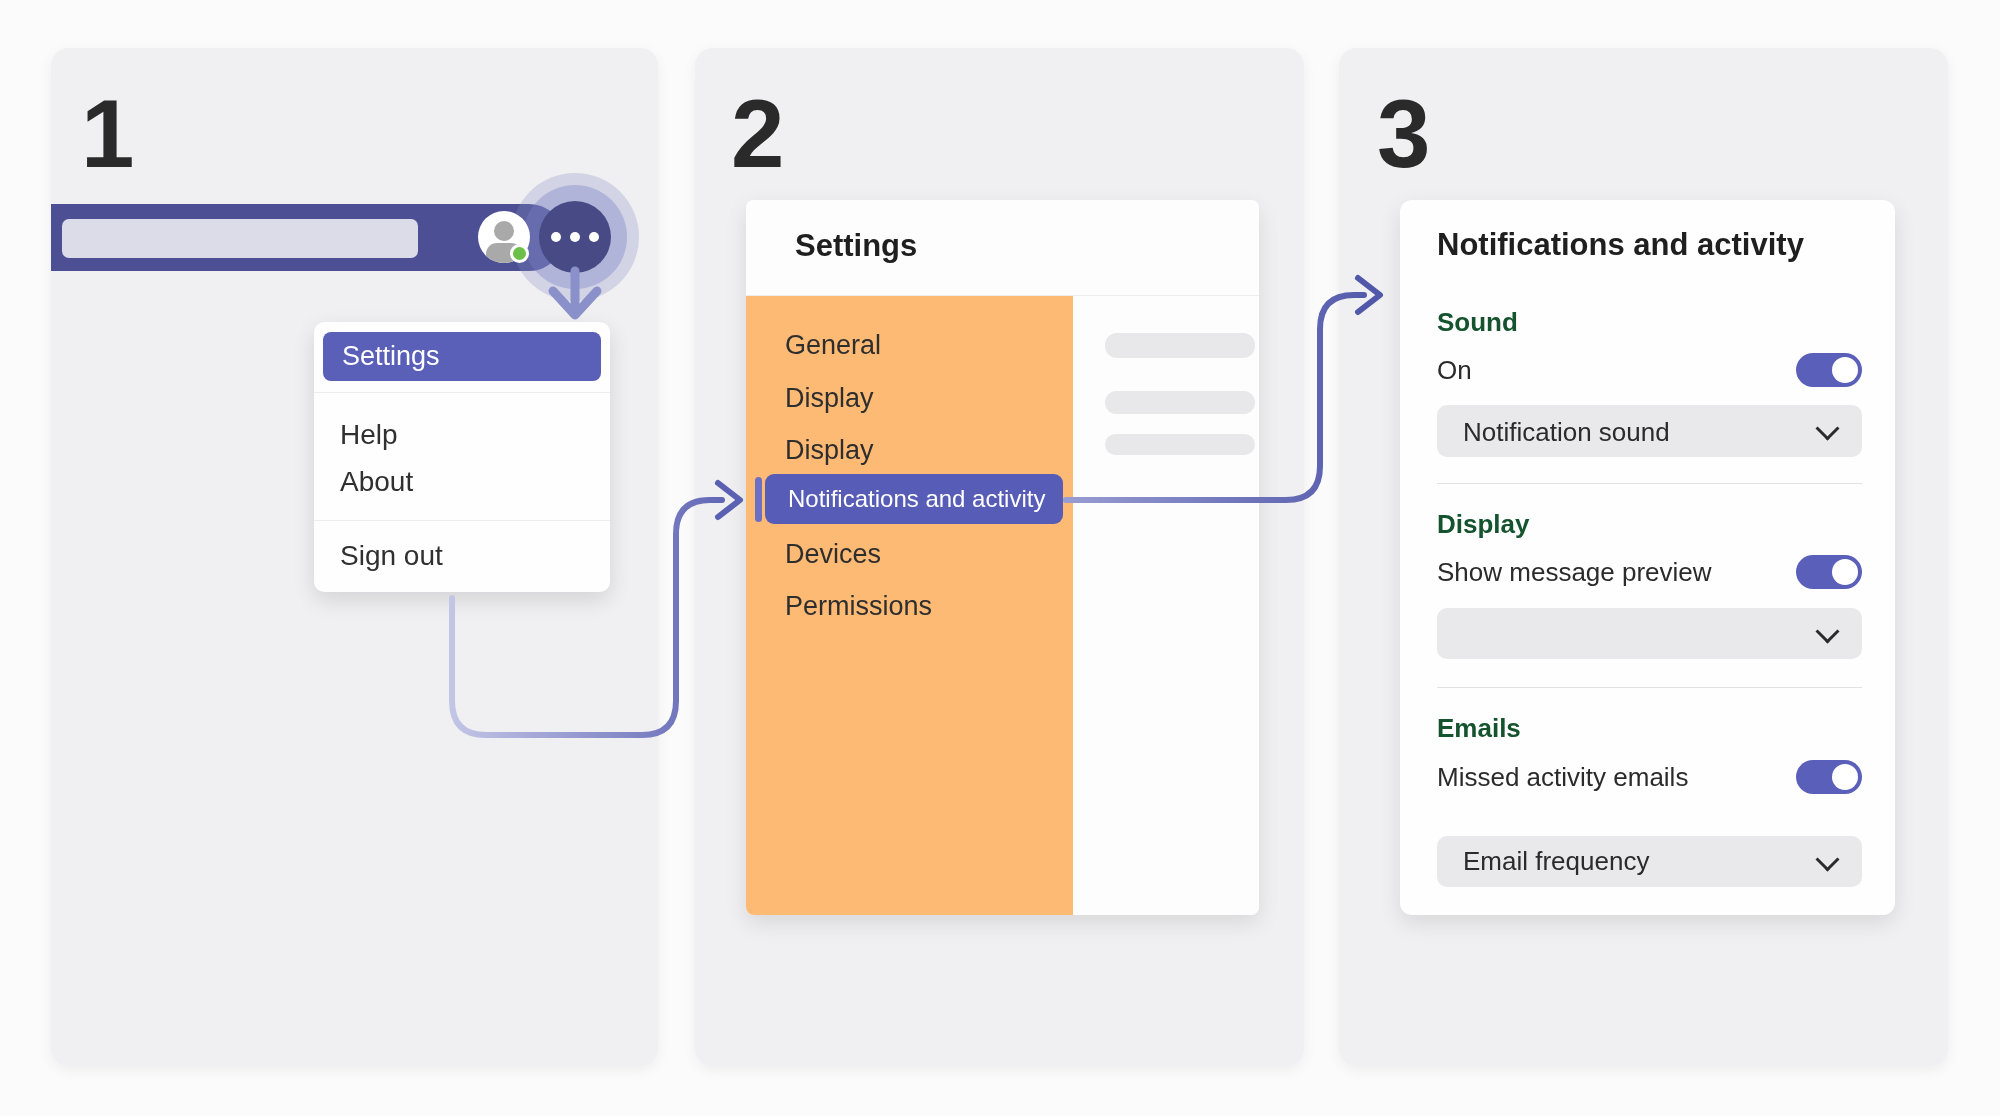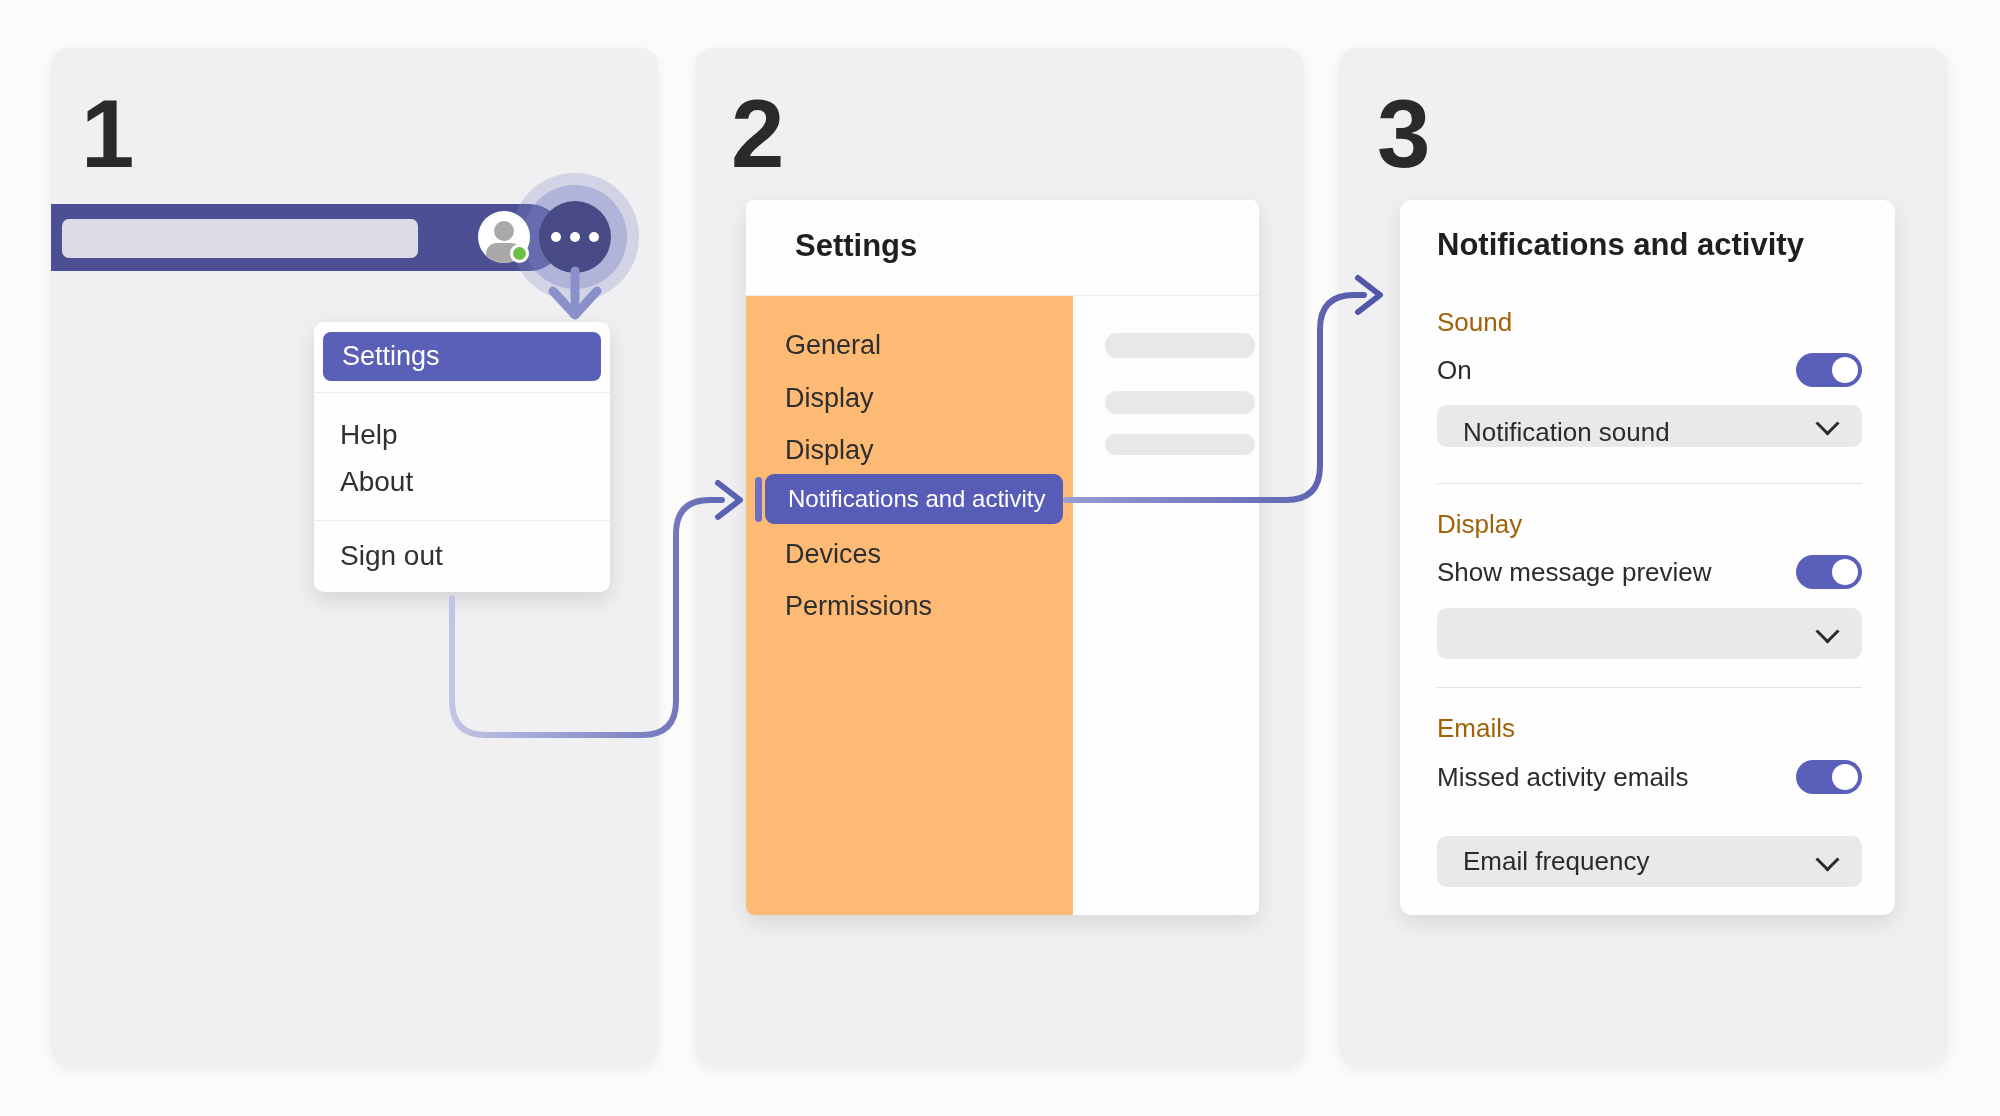--- a/index.html
+++ b/index.html
@@ -52,26 +52,26 @@
   .nav-pill{position:absolute;left:19px;top:178px;width:298px;height:50px;background:#575cb7;border-radius:9px;
             color:#fff;font-size:24px;display:flex;align-items:center;padding-left:23px;box-sizing:border-box;white-space:nowrap}
   .nav-accent{position:absolute;left:9px;top:181px;width:7px;height:45px;border-radius:4px;background:#6b70c4}
   .skel{position:absolute;left:32px;width:150px;border-radius:12px;background:#e8e7e9}
 
   
   .card{position:absolute;left:61px;top:152px;width:495px;height:715px;background:#fefefe;border-radius:12px;
         box-shadow:0 8px 22px rgba(0,0,0,.10)}
   .card .abs{position:absolute;left:37px;right:33px}
   .card-title{top:27px;font-size:31px;font-weight:700;color:#1f1f1f}
-  .sec-head{font-size:26px;font-weight:400;color:#a16207;height:38px;line-height:38px}
+  .sec-head{font-size:26px;font-weight:700;color:#14532d;height:38px;line-height:38px}
   .row{height:40px}
   .row .lbl{font-size:26px;color:#2b2b2b;line-height:40px;white-space:nowrap}
   .toggle{position:absolute;right:0;top:3px;width:66px;height:34px;border-radius:17px;background:#5a5fb9}
   .toggle .knob{position:absolute;right:4px;top:4px;width:26px;height:26px;border-radius:50%;background:#fff}
-  .select{height:42px;background:#e9e8ea;border-radius:10px}
+  .select{height:52px;background:#e9e8ea;border-radius:10px}
   .select .lbl{position:absolute;left:26px;top:0;font-size:26px;color:#2b2b2b;line-height:54px;white-space:nowrap}
   .select.short{height:51px}
   .select.short .lbl{line-height:51px}
   .chev{position:absolute;right:26px;top:50%;width:14px;height:14px;margin-top:-11px;
         border-right:3px solid #2b2b2b;border-bottom:3px solid #2b2b2b;transform:rotate(45deg)}
   .divider{height:0;border-top:1px solid #e2e2e2}
 
   .overlay{position:absolute;left:0;top:0;width:2000px;height:1116px;pointer-events:none;z-index:50}
 </style>
 </head>

